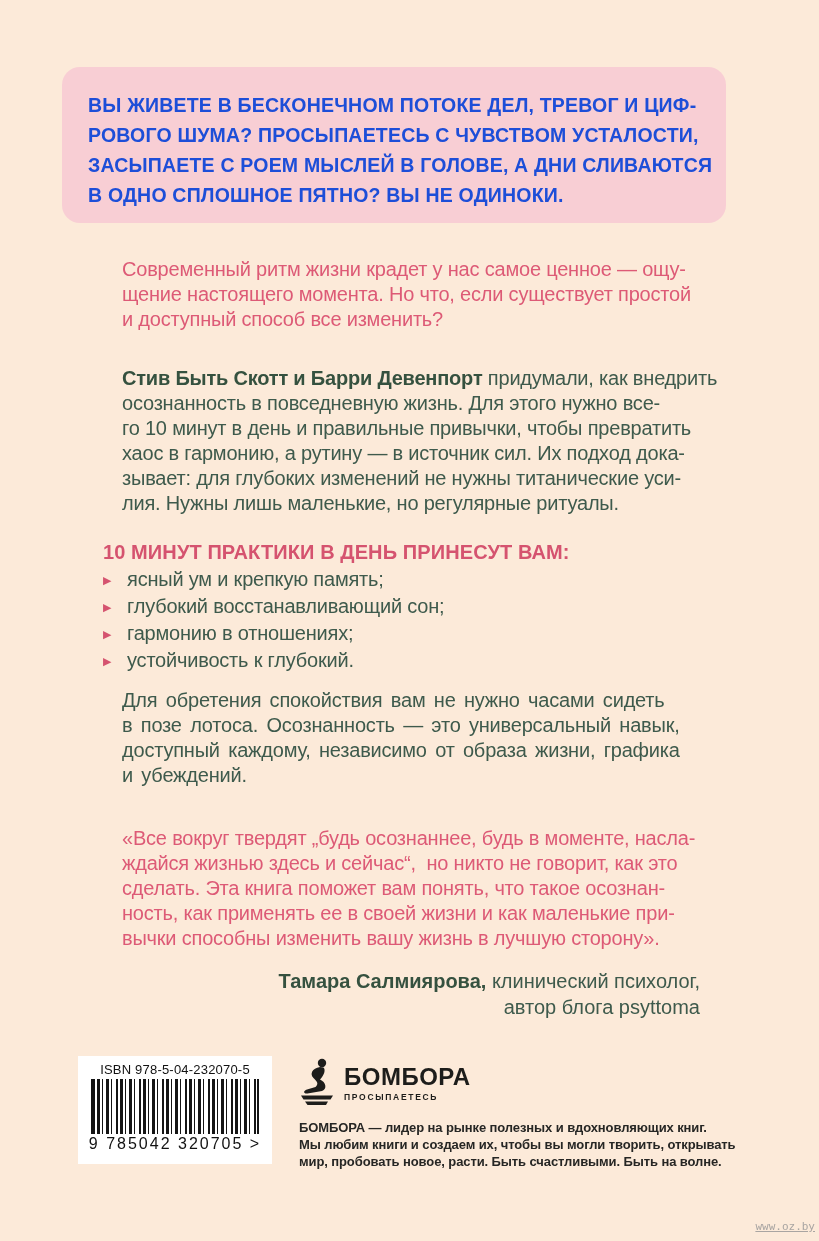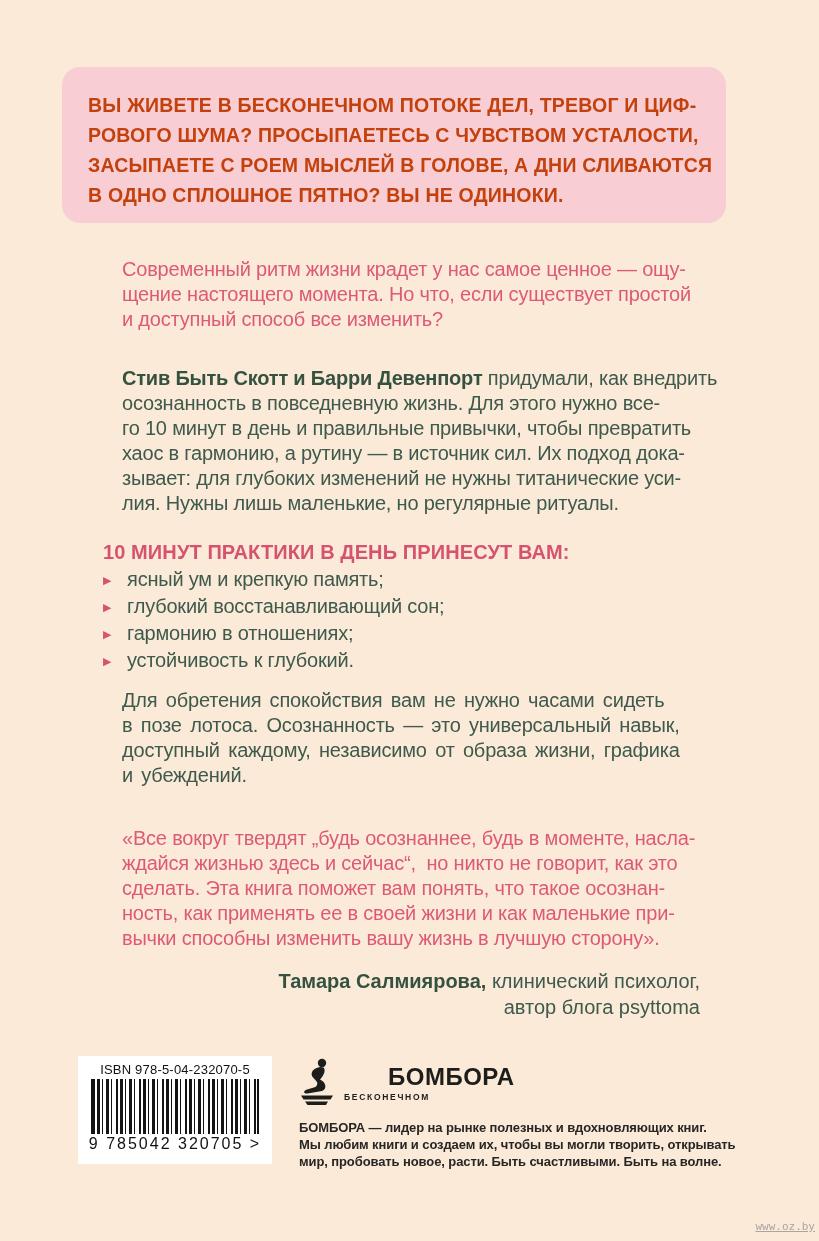--- a/index.html
+++ b/index.html
@@ -14,21 +14,21 @@
   .green { color:#3e5a4c; }
   .body-text { font-size:20px; line-height:25px; letter-spacing:-0.2px; }
 
   .highlight-box {
     position:absolute; left:62px; top:67px; width:664px; height:156px;
     background:#f8ced4; border-radius:18px;
   }
   .box-text {
     position:absolute; left:26px; top:23px;
     font-weight:bold; font-size:19.5px; line-height:30px;
-    color:#c2410c; letter-spacing:0.2px; white-space:pre;
+    color:#1d4ed8; letter-spacing:0.2px; white-space:pre;
   }
 
   .intro   { position:absolute; left:82px; top:257px; }
   .authors { position:absolute; left:82px; top:366px; }
   .authors b { color:#35513f; }
 
   .list-header {
     position:absolute; left:103px; top:541px;
     font-weight:bold; font-size:20px; color:#d5536f; letter-spacing:0.1px;
   }
@@ -63,21 +63,21 @@
         #141414 9px 10px, #ffffff 10px 13px,
         #141414 13px 16px, #ffffff 16px 18px,
         #141414 18px 19px, #ffffff 19px 23px);
     border-left:2px solid #141414; border-right:2px solid #141414;
   }
   .digits { margin-top:1px; font-size:16px; letter-spacing:2px; color:#121212; }
 
   .publisher { position:absolute; left:299px; top:1058px; width:400px; }
   .logo-row { display:flex; align-items:flex-start; gap:9px; height:54px; }
   .logo-icon svg { display:block; }
-  .logo-name { font-size:24px; font-weight:bold; color:#1d1d1b; letter-spacing:0.5px; margin-top:5px;margin-left:44px; }
+  .logo-name { font-size:24px; font-weight:bold; color:#1d1d1b; letter-spacing:0.5px; margin-top:5px; }
   .logo-sub  { font-size:8.5px; font-weight:bold; color:#1d1d1b; letter-spacing:1.7px; margin-top:1px; }
   .pub-desc {
     margin-top:7px; font-size:13px; line-height:17px; font-weight:bold;
     color:#262624; letter-spacing:-0.1px; white-space:pre;
   }
 
   .watermark {
     position:absolute; right:4px; top:1220px;
     font-family:"DejaVu Sans Mono",monospace;
     font-size:11px; color:#a9a5a2;text-decoration:underline;
@@ -154,21 +154,21 @@
       <span class="logo-icon">
         <svg width="36" height="52" viewBox="0 0 36 52" fill="#1d1d1b" xmlns="http://www.w3.org/2000/svg">
           <circle cx="23" cy="5" r="4.2"></circle>
           <path d="M21 9 C13 10.5 10.5 16 14.5 20 C18 23.5 20 25.5 16.5 29 L8 31.5 C4 32.8 4.2 36 8.5 35.5 L23 33 C28.5 31 27 24 21 21.5 C25 17.5 27 12 24.5 9.5 Z"></path>
           <path d="M2 37.5 L34 37.5 L31.5 41.5 L4.5 41.5 Z"></path>
           <path d="M6 43.5 L29 43.5 L27 47 L8.5 47 Z"></path>
         </svg>
       </span>
       <div>
         <div class="logo-name">БОМБОРА</div>
-        <div class="logo-sub">БЕСКОНЕЧНОМ</div>
+        <div class="logo-sub">ПРОСЫПАЕТЕСЬ</div>
       </div>
     </div>
     <div class="pub-desc">БОМБОРА — лидер на рынке полезных и вдохновляющих книг.
 Мы любим книги и создаем их, чтобы вы могли творить, открывать
 мир, пробовать новое, расти. Быть счастливыми. Быть на волне.</div>
   </div>
 
   <div class="watermark">www.oz.by</div>
 
 </div>

